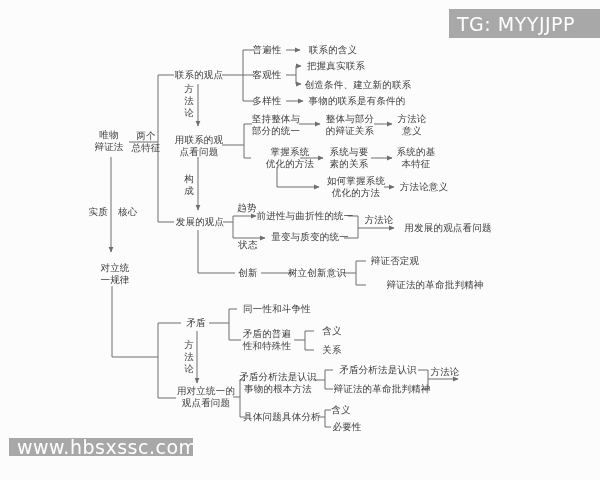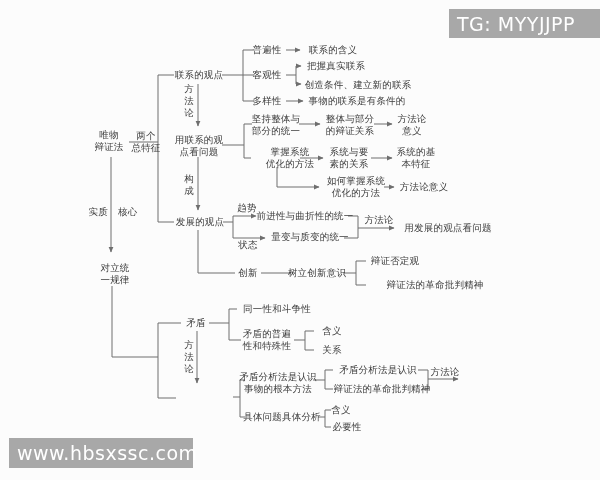--- a/index.html
+++ b/index.html
@@ -7,21 +7,21 @@
          font-family:"DejaVu Sans",sans-serif;}
   #lines{position:absolute;left:0;top:0;z-index:1;}
   .ln{fill:none;stroke:#6e6e6e;stroke-width:1;}
   .ar{stroke:#6e6e6e;stroke-width:1;}
   .node{position:absolute;transform:translate(-50%,-50%);white-space:pre-line;text-align:center;
         font-size:9.5px;line-height:12px;color:#3b3b3b;z-index:2;letter-spacing:0.2px;}
   .gap{word-spacing:7px;}
   .wm{position:absolute;background:#a8a8a8;color:#ffffff;font-size:19px;z-index:3;
       display:flex;align-items:center;padding:0 8px;letter-spacing:0.5px;}
   #wm-tg{left:449px;top:9px;width:140px;height:29px;}
-  #wm-site{left:9px;top:438px;width:168px;height:30px;}
+  #wm-site{left:9px;top:438px;width:168px;height:18px;}
 </style>
 </head>
 <body>
 
 <div id="stage">
 
   <svg id="lines" width="600" height="480">
     <defs>
       <marker id="arw" markerWidth="7" markerHeight="6" refX="5.5" refY="3" orient="auto" markerUnits="userSpaceOnUse">
         <path d="M0,0.4 L6,3 L0,5.6 Z" fill="#6e6e6e"></path>
@@ -108,20 +108,22 @@
 
   <div class="node" style="left:248px;top:273px">创新</div>
   <div class="node" style="left:317px;top:273px">树立创新意识</div>
   <div class="node" style="left:395px;top:261px">辩证否定观</div>
   <div class="node" style="left:435px;top:285px">辩证法的革命批判精神</div>
 
   <div class="node" style="left:196px;top:323px">矛盾</div>
   <div class="node" style="left:189px;top:357px">方
 法
 论</div>
+  <div class="node" style="left:206px;top:397px">用对立统一的
+观点看问题</div>
   <div class="node" style="left:277px;top:309px">同一性和斗争性</div>
   <div class="node" style="left:267px;top:340px">矛盾的普遍
 性和特殊性</div>
   <div class="node" style="left:332px;top:331px">含义</div>
   <div class="node" style="left:332px;top:350px">关系</div>
 
   <div class="node" style="left:278px;top:383px">矛盾分析法是认识
 事物的根本方法</div>
   <div class="node" style="left:378px;top:370px">矛盾分析法是认识</div>
   <div class="node" style="left:382px;top:389px">辩证法的革命批判精神</div>

